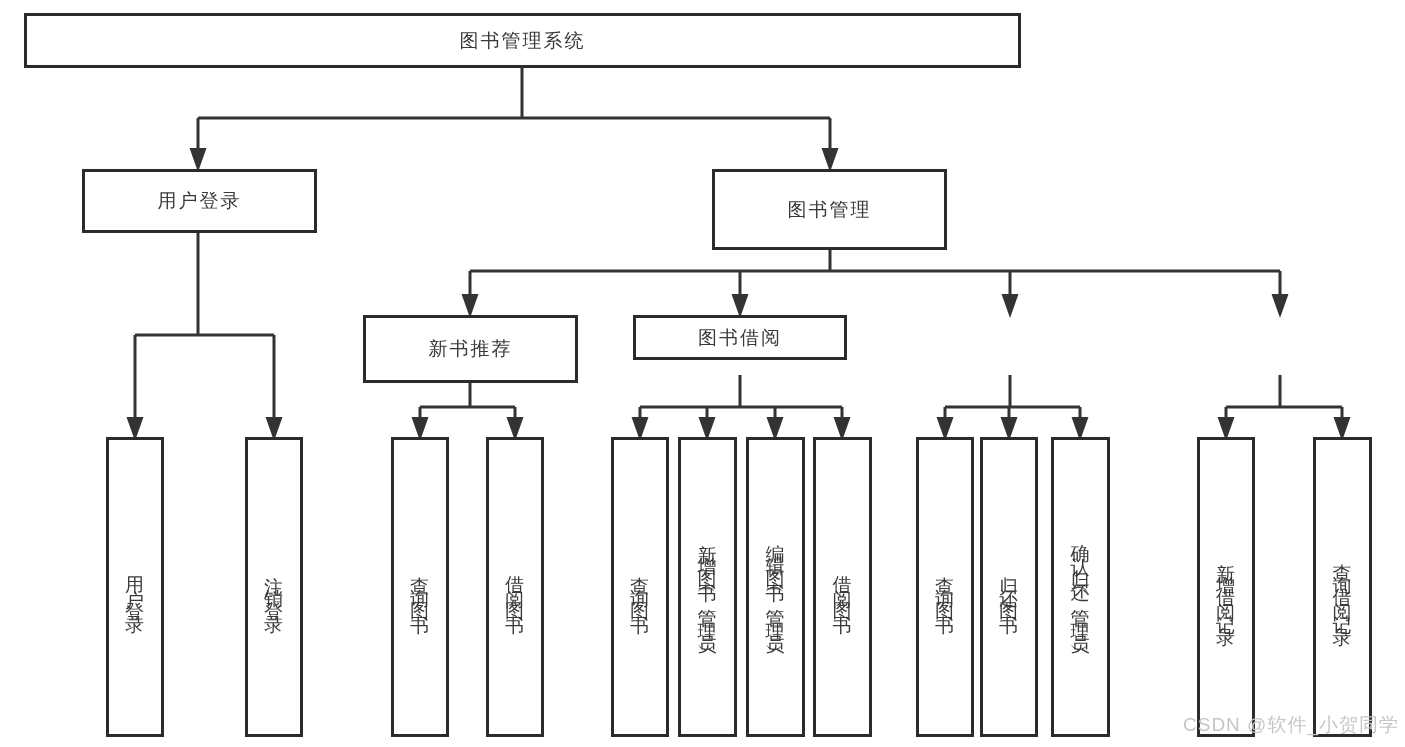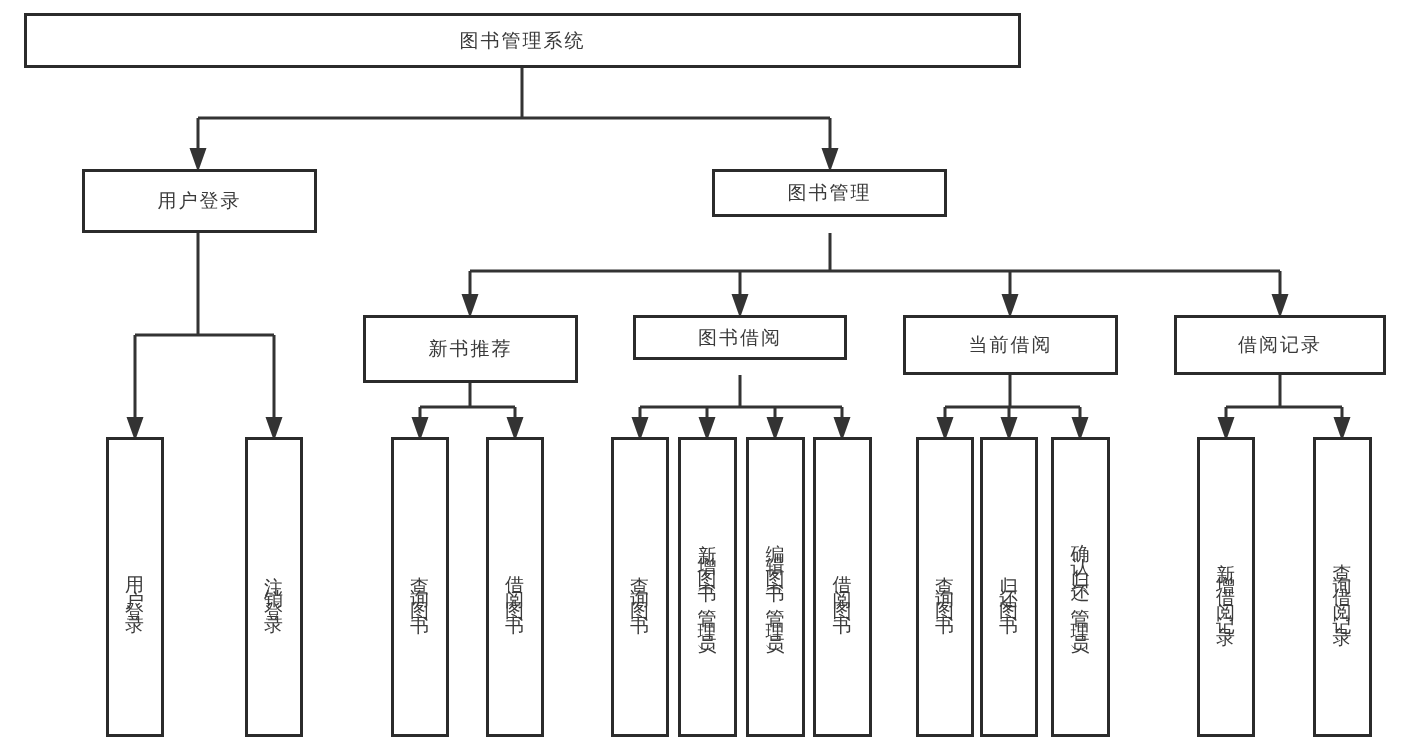--- a/index.html
+++ b/index.html
@@ -83,39 +83,38 @@
     <polygon points="1071.5,417 1088.5,417 1080,441" fill="#333333"></polygon>
 
     <path fill="none" stroke-width="3" d="M1280 375 V407 M1226 407 H1342 M1226 407 V419 M1342 407 V419" stroke="#333333"></path>
     <polygon points="1217.5,417 1234.5,417 1226,441" fill="#333333"></polygon>
     <polygon points="1333.5,417 1350.5,417 1342,441" fill="#333333"></polygon>
   </svg>
 
   <div class="box" style="left:24px; top:13px; width:997px; height:55px;">图书管理系统</div>
 
   <div class="box" style="left:82px; top:169px; width:235px; height:64px;">用户登录</div>
-  <div class="box" style="left:712px; top:169px; width:235px; height:48px;">图书管理</div>
+  <div class="box" style="left:712px; top:169px; width:235px; height:81px;">图书管理</div>
 
   <div class="box" style="left:363px; top:315px; width:215px; height:68px;">新书推荐</div>
   <div class="box" style="left:633px; top:315px; width:214px; height:45px;">图书借阅</div>
-  <div class="box" style="left:903px; top:315px; width:215px; height:60px;">当前借阅</div>
-  <div class="box" style="left:1174px; top:315px; width:212px; height:60px;">借阅记录</div>
 
   <div class="box vbox" style="left:106px; top:437px; width:58px; height:300px;">用户登录</div>
   <div class="box vbox" style="left:245px; top:437px; width:58px; height:300px;">注销登录</div>
 
   <div class="box vbox" style="left:391px; top:437px; width:58px; height:300px;">查询图书</div>
   <div class="box vbox" style="left:486px; top:437px; width:58px; height:300px;">借阅图书</div>
 
   <div class="box vbox" style="left:611px; top:437px; width:58px; height:300px;">查询图书</div>
   <div class="box vbox" style="left:678px; top:437px; width:59px; height:300px;">新增图书（管理员）</div>
   <div class="box vbox" style="left:746px; top:437px; width:59px; height:300px;">编辑图书（管理员）</div>
   <div class="box vbox" style="left:813px; top:437px; width:59px; height:300px;">借阅图书</div>
 
   <div class="box vbox" style="left:916px; top:437px; width:58px; height:300px;">查询图书</div>
   <div class="box vbox" style="left:980px; top:437px; width:58px; height:300px;">归还图书</div>
   <div class="box vbox" style="left:1051px; top:437px; width:59px; height:300px;">确认归还（管理员）</div>
 
   <div class="box vbox" style="left:1197px; top:437px; width:58px; height:300px;">新增借阅记录</div>
   <div class="box vbox" style="left:1313px; top:437px; width:59px; height:300px;">查询借阅记录</div>
 
+  <div class="watermark">CSDN @软件_小贺同学</div>
 
 </div>
 
 </body></html>

